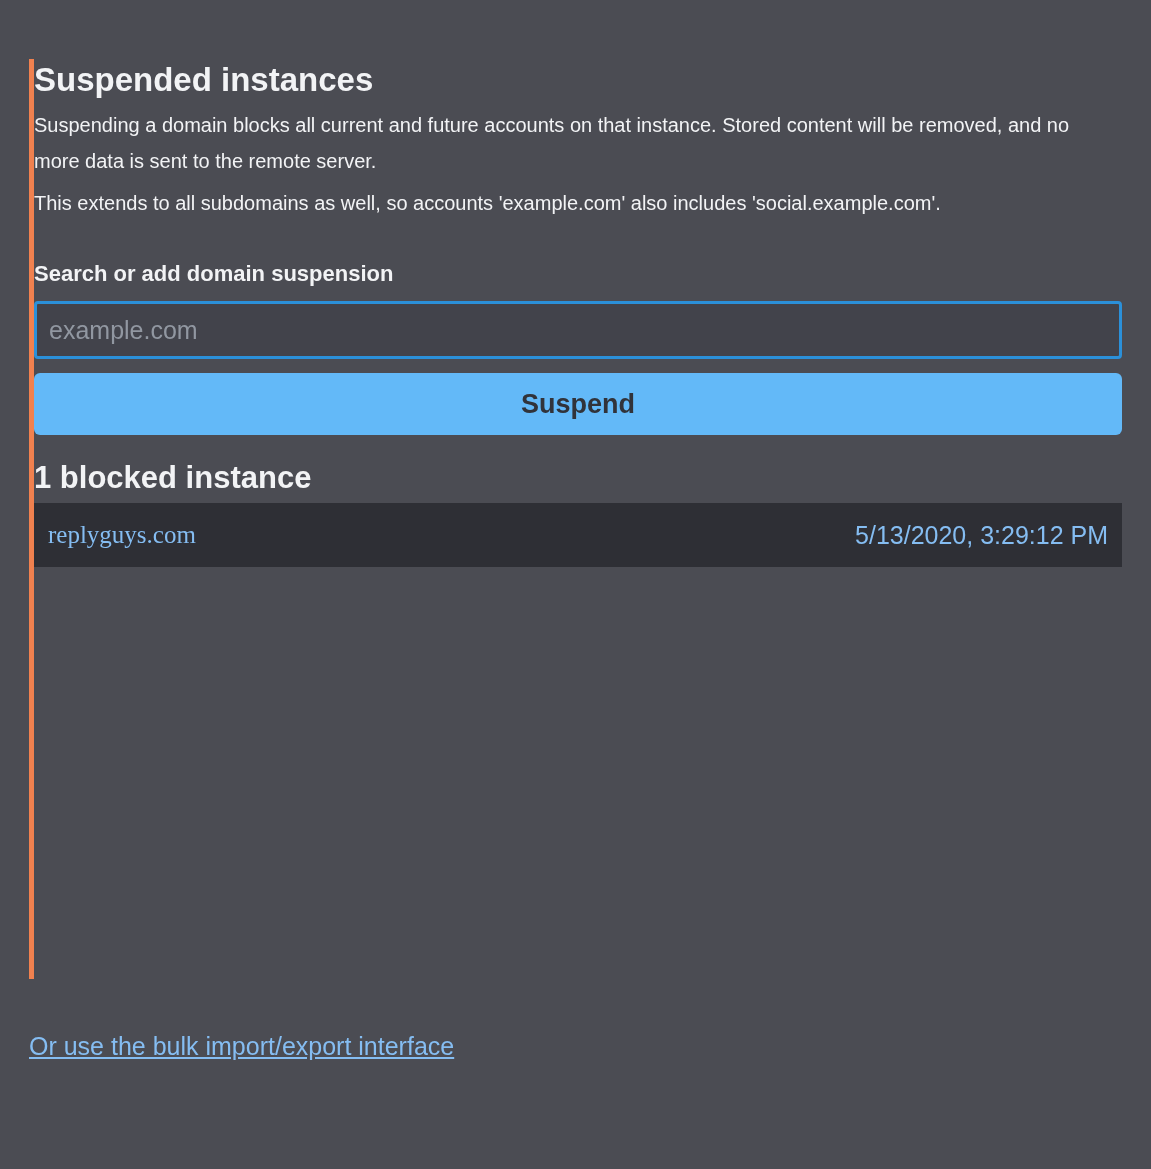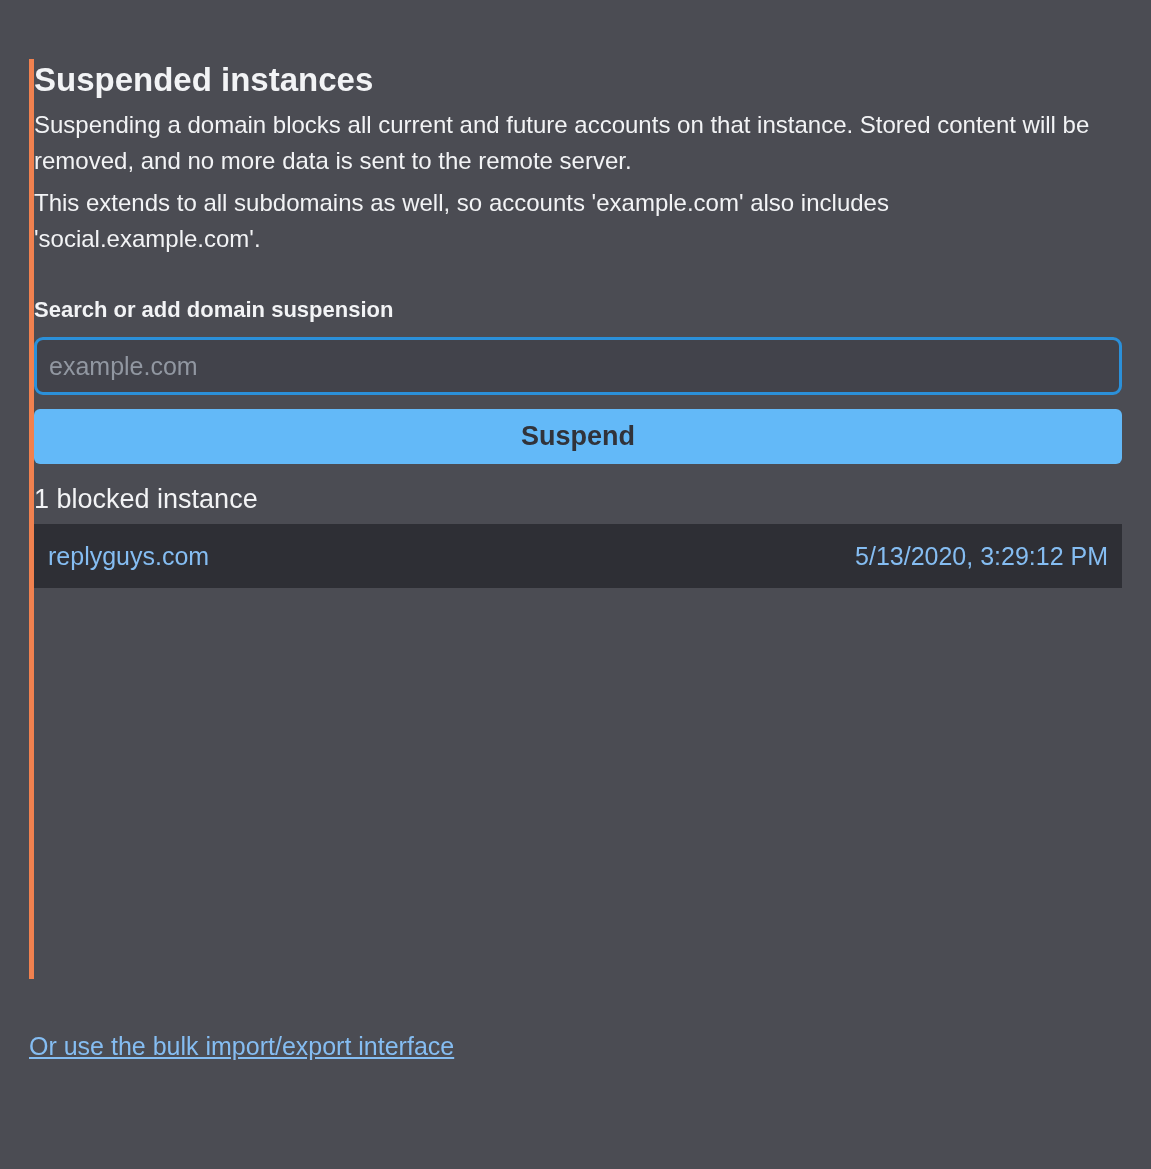--- a/index.html
+++ b/index.html
@@ -43,87 +43,89 @@
   }
   h2.section-heading{
     margin:0;
     font-size:33px;
     font-weight:700;
     line-height:42px;
     color:var(--text);
   }
   p.desc{
     margin:6px 0 0 0;
-    font-size:24px;
+    font-size:20px;
     line-height:36px;
     color:var(--text);
     max-width:1064px;
   }
   .search-label{
     display:block;
     margin-top:38px;
     font-size:22px;
     font-weight:700;
     line-height:30px;
     color:var(--text);
   }
   .domain-input{
     display:block;
     box-sizing:border-box;
     margin-top:12px;
     width:100%;
     height:58px;
     background:var(--input-background);
     border:3px solid var(--input-border-blue);
-    border-radius:9px;
+    border-radius:4px;
     padding:0 12px;
     font-family:"Liberation Sans", sans-serif;
     font-size:25px;
     color:#ffffff;
     outline:none;
   }
   .domain-input::placeholder{
     color:var(--placeholder);
     opacity:1;
   }
   .suspend-btn{
     display:block;
     box-sizing:border-box;
     margin-top:14px;
     width:100%;
-    height:55px;
+    height:62px;
     background:var(--button-blue);
     border:none;
     border-radius:6px;
     font-family:"Liberation Sans", sans-serif;
     font-size:27px;
     font-weight:700;
     color:var(--button-text);
     cursor:pointer;
   }
   .count{
-    margin-top:20px;
-    font-size:27px;
+    margin-top:28px;
+    font-size:31px;
     line-height:30px;
     color:var(--text);
+    font-weight:bold;
   }
   .instance-row{
     box-sizing:border-box;
     margin-top:10px;
     height:64px;
     background:var(--row-background);
     display:flex;
     justify-content:space-between;
     align-items:center;
     padding:0 14px;
     font-size:25px;
   }
   .domain-link{
     color:var(--link-blue);
     text-decoration:none;
+    font-family:Liberation Serif, serif;
   }
   .timestamp{
     color:var(--link-blue);
   }
   .bulk-link{
     display:inline-block;
     margin:53px 43px 0 29px;
     font-size:25px;
     color:var(--link-blue);
     text-decoration:underline;

